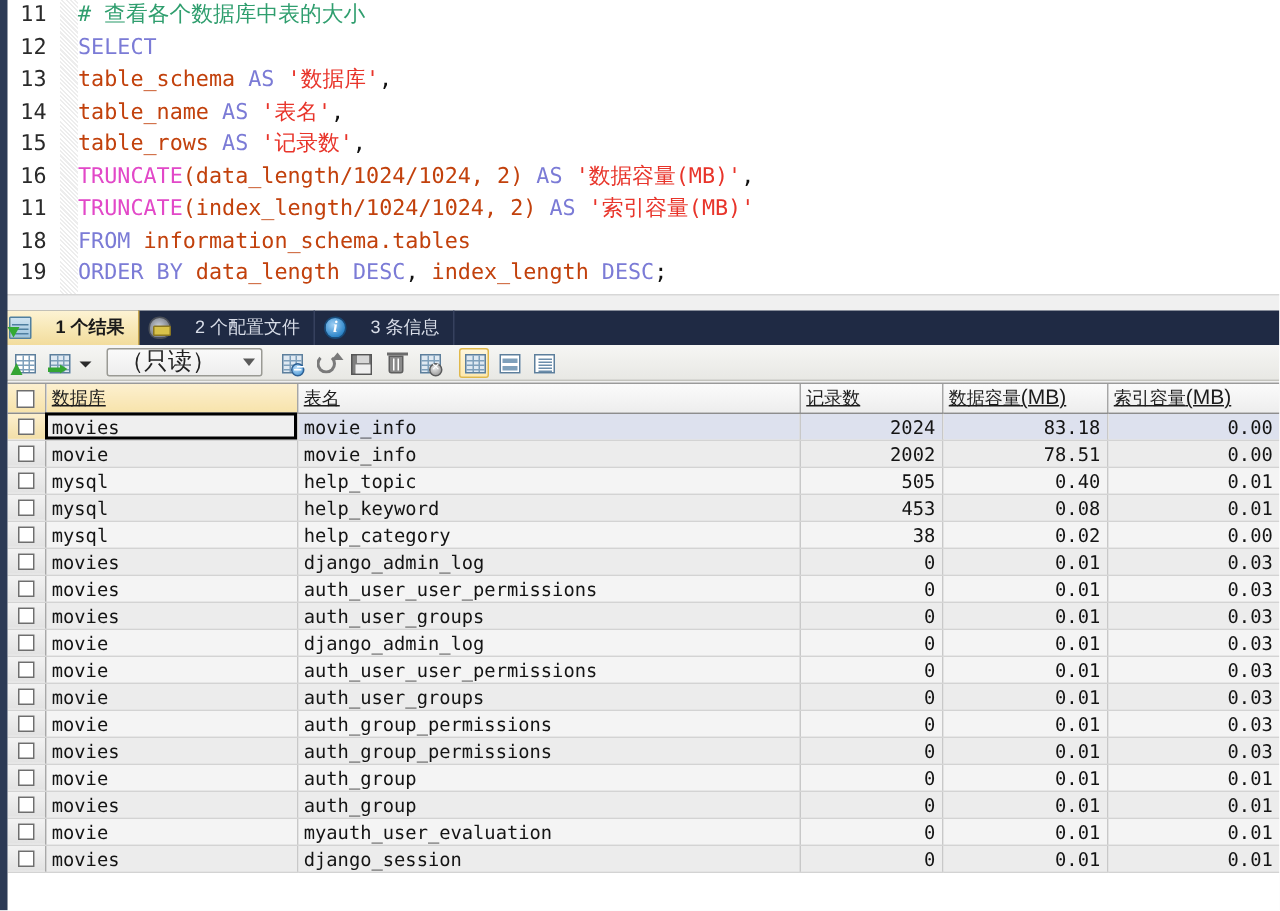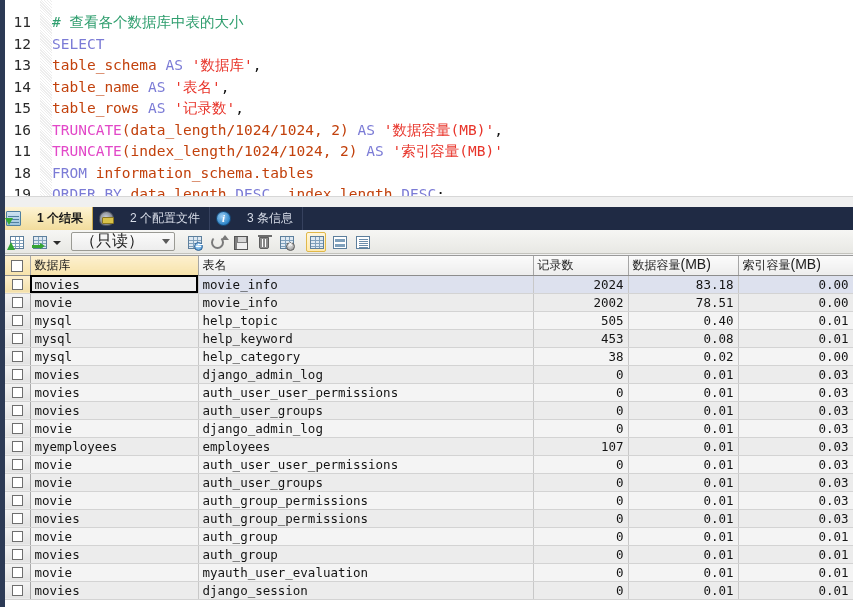--- a/index.html
+++ b/index.html
@@ -43,21 +43,21 @@
   }
   .editor-gutter-sep {
     position: absolute;
     left: 40px; top: 0;
     width: 12px; height: 196px;
     background: repeating-linear-gradient(
       45deg, #ffffff 0 1px, #ededed 1px 2px);
   }
   .code-lines {
     position: absolute;
-    left: 0; top: 12px;
+    left: 0; top: 0;
     width: 853px;
     font-family: "DejaVu Sans Mono", "Liberation Mono", monospace;
     font-size: 14.5px;
     line-height: 21.5px;
   }
   .code-line {
     height: 21.5px;
     white-space: pre;
     display: block;
     position: relative;
@@ -378,20 +378,21 @@
     font-family: "Liberation Sans", sans-serif;
     font-size: 12px;
     font-weight: normal;
     color: #1c1c1c;
     text-align: left;
     border-right: 1px solid #a6a6a6;
     border-bottom: 1px solid #8d8d8d;
     background: linear-gradient(to bottom, #fbfbfb 0%, #ededed 100%);
     white-space: nowrap;
     overflow: hidden;
+    text-decoration: underline;
   }
   thead th.sorted {
     background: linear-gradient(to bottom, #fdf0cf 0%, #f7e3ab 100%);
   }
   thead th.th-chk {
     background: linear-gradient(to bottom, #fdf0cf 0%, #f7e3ab 100%);
     padding: 0; text-align: center;
   }
   thead th .unit { font-size: 14px; }
 
@@ -622,28 +623,20 @@
               <td class="num">0.03</td>
             </tr>
             <tr class="even">
               <td class="chk"><span class="cb"></span></td>
               <td class="">movie</td>
               <td class="">django_admin_log</td>
               <td class="num">0</td>
               <td class="num">0.01</td>
               <td class="num">0.03</td>
             </tr>
-            <tr class="odd">
-              <td class="chk"><span class="cb"></span></td>
-              <td class="">myemployees</td>
-              <td class="">employees</td>
-              <td class="num">107</td>
-              <td class="num">0.01</td>
-              <td class="num">0.03</td>
-            </tr>
             <tr class="even">
               <td class="chk"><span class="cb"></span></td>
               <td class="">movie</td>
               <td class="">auth_user_user_permissions</td>
               <td class="num">0</td>
               <td class="num">0.01</td>
               <td class="num">0.03</td>
             </tr>
             <tr class="odd">
               <td class="chk"><span class="cb"></span></td>

